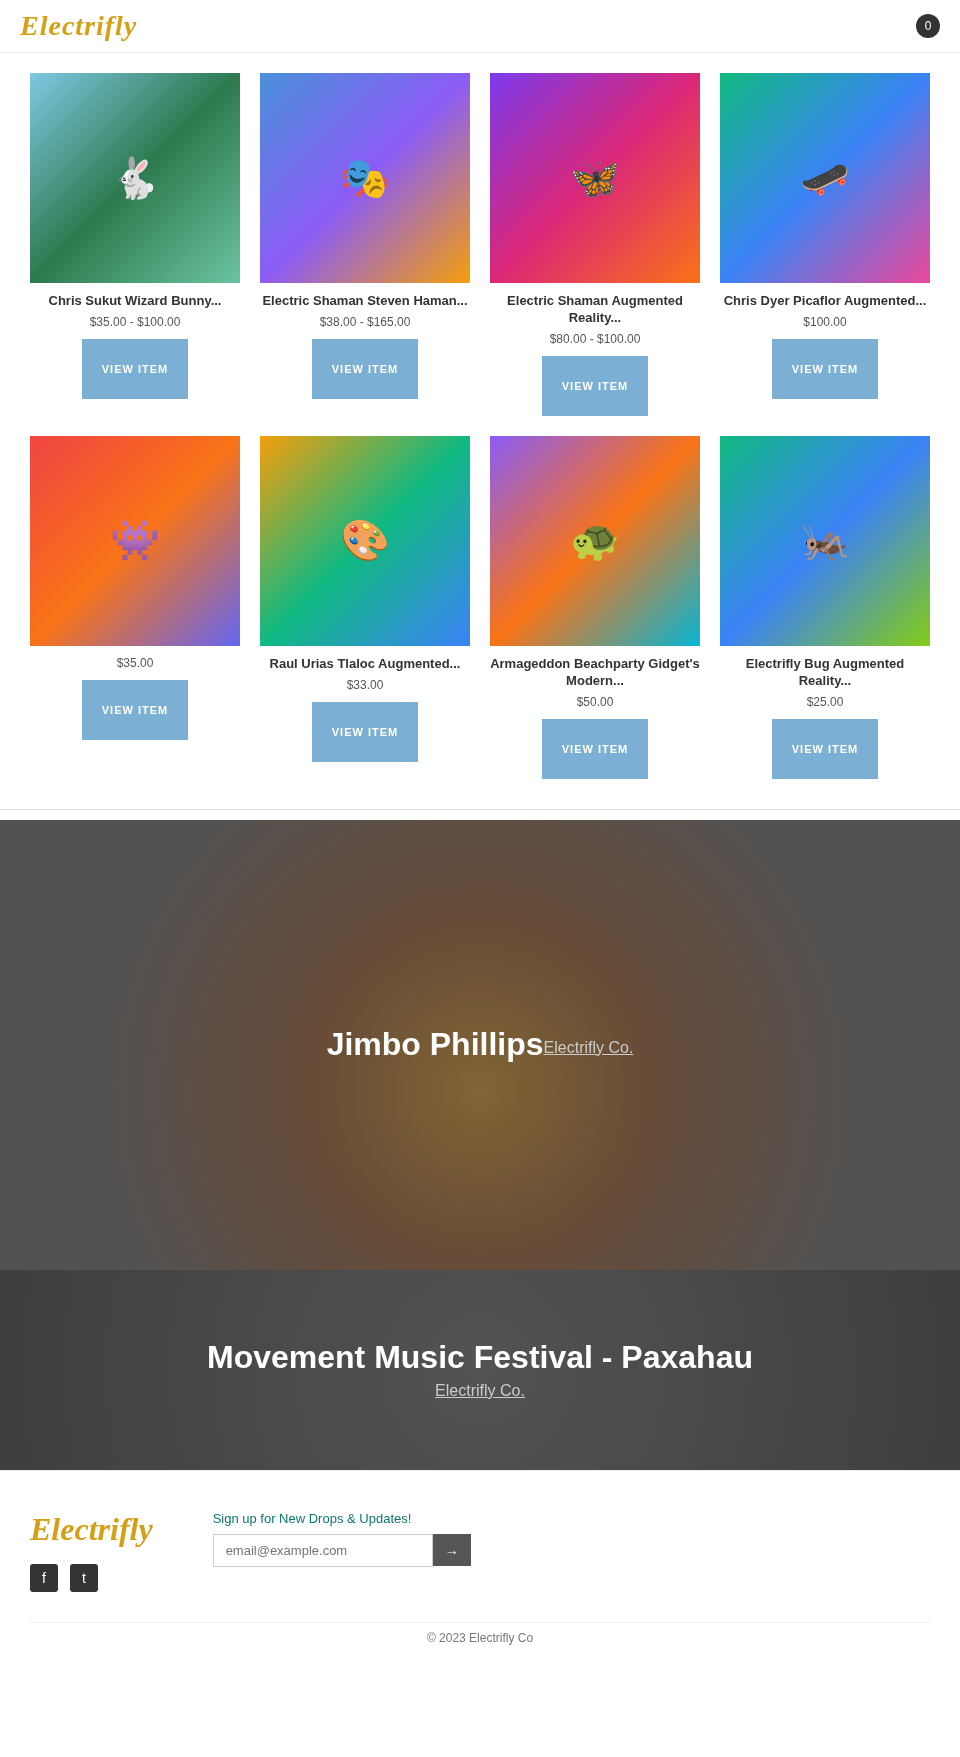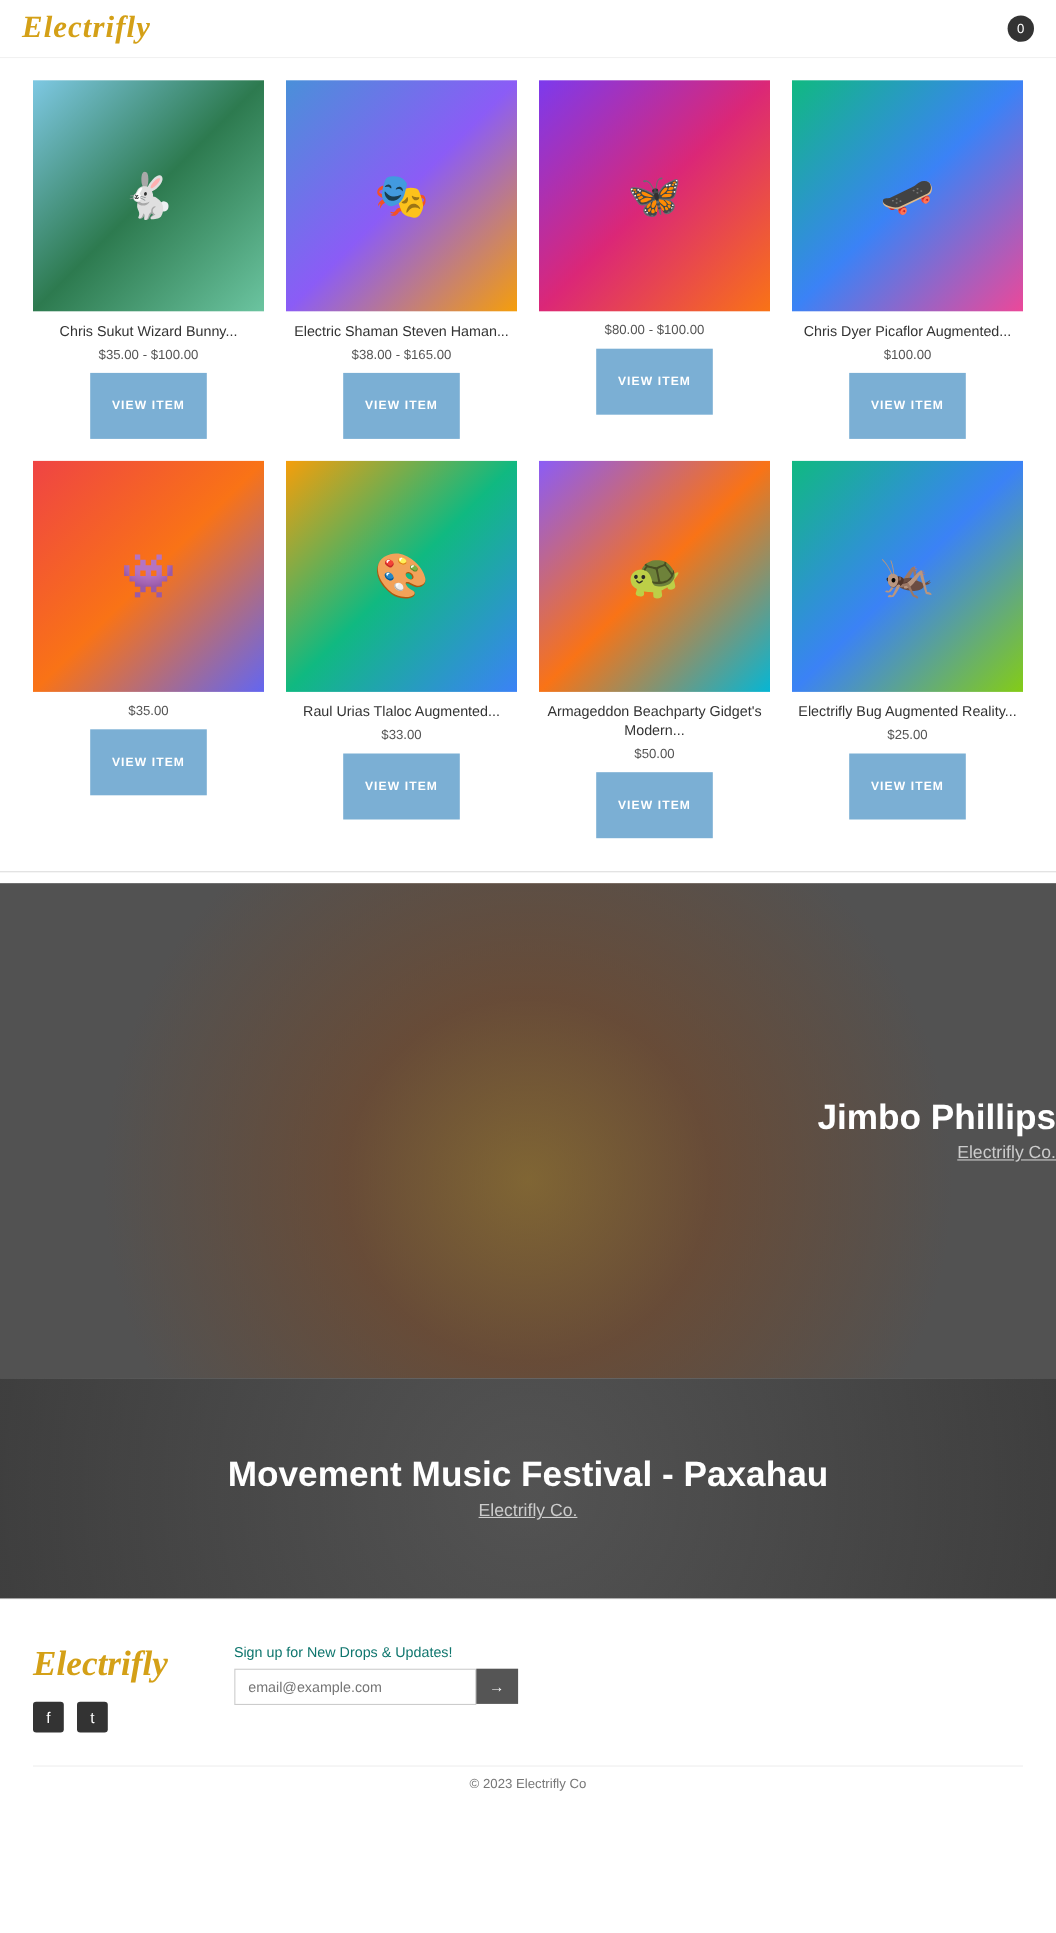--- a/index.html
+++ b/index.html
@@ -70,21 +70,21 @@
     .img-2 { background: linear-gradient(135deg, #4a90d9, #8b5cf6, #f59e0b); }
     .img-3 { background: linear-gradient(135deg, #7c3aed, #db2777, #f97316); }
     .img-4 { background: linear-gradient(135deg, #10b981, #3b82f6, #ec4899); }
     .img-5 { background: linear-gradient(135deg, #ef4444, #f97316, #6366f1); }
     .img-6 { background: linear-gradient(135deg, #f59e0b, #10b981, #3b82f6); }
     .img-7 { background: linear-gradient(135deg, #8b5cf6, #f97316, #06b6d4); }
     .img-8 { background: linear-gradient(135deg, #10b981, #3b82f6, #84cc16); }
 
     .product-title {
       font-size: 13px;
-      font-weight: normal;
+      font-weight: bold;
       color: #333;
       margin-bottom: 5px;
       line-height: 1.3;
     }
     .product-price {
       font-size: 12px;
       color: #555;
       margin-bottom: 10px;
     }
     .view-item-btn {
@@ -111,22 +111,22 @@
       width: 100%;
       background: #555;
       position: relative;
       overflow: hidden;
     }
     .banner-1 {
       height: 450px;
       background: linear-gradient(rgba(80,80,80,0.6), rgba(80,80,80,0.6)),
         radial-gradient(circle at 50% 60%, #c8860a 0%, #8b4513 30%, #555 70%);
       display: flex;
-      flex-direction: column;
-      align-items: flex-end;
+      flex-direction: row;
+      align-items: center;
       justify-content: center;
     }
     .banner-2 {
       height: 200px;
       background: linear-gradient(rgba(60,60,60,0.7), rgba(60,60,60,0.7)),
         radial-gradient(circle at 50% 50%, #888 0%, #444 100%);
       display: flex;
       flex-direction: column;
       align-items: center;
       justify-content: center;
@@ -240,20 +240,21 @@
         <div class="product-image-placeholder">🎭</div>
       </div>
       <p class="product-title">Electric Shaman Steven Haman...</p>
       <p class="product-price">$38.00 - $165.00</p>
       <button class="view-item-btn">VIEW ITEM</button>
     </div>
       <div class="product-card">
       <div class="product-image-container img-3">
         <div class="product-image-placeholder">🦋</div>
       </div>
+      <p class="product-title">Electric Shaman Augmented Reality...</p>
       <p class="product-price">$80.00 - $100.00</p>
       <button class="view-item-btn">VIEW ITEM</button>
     </div>
       <div class="product-card">
       <div class="product-image-container img-4">
         <div class="product-image-placeholder">🛹</div>
       </div>
       <p class="product-title">Chris Dyer Picaflor Augmented...</p>
       <p class="product-price">$100.00</p>
       <button class="view-item-btn">VIEW ITEM</button>

